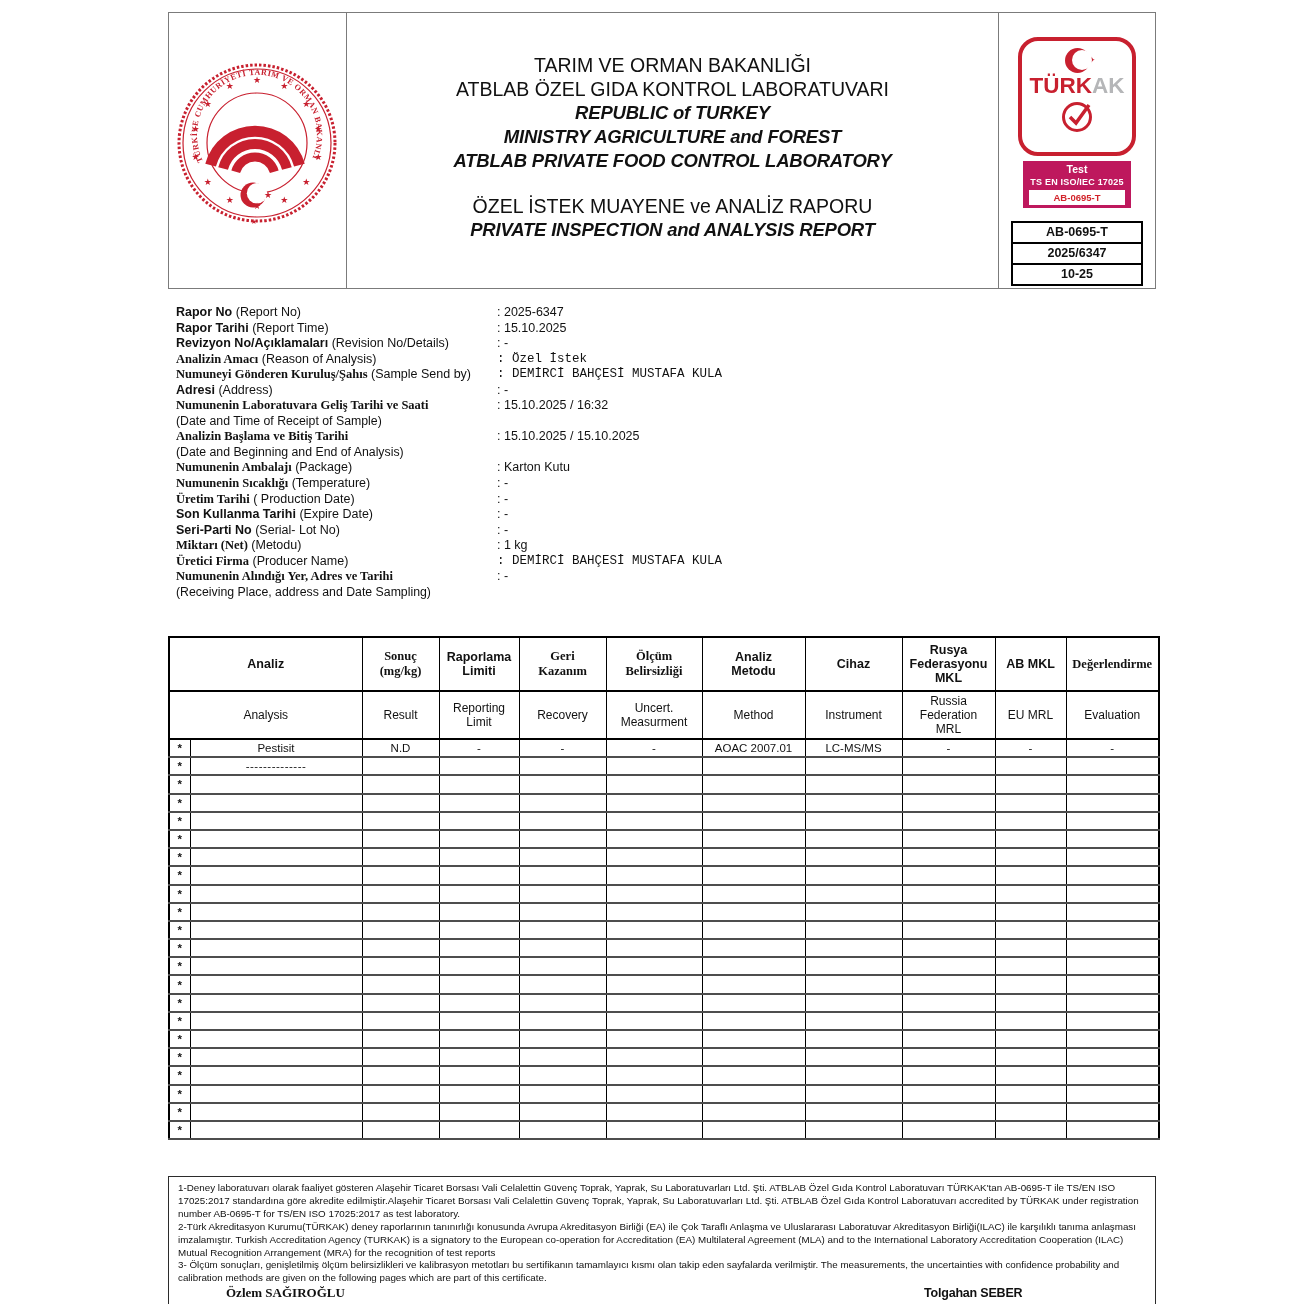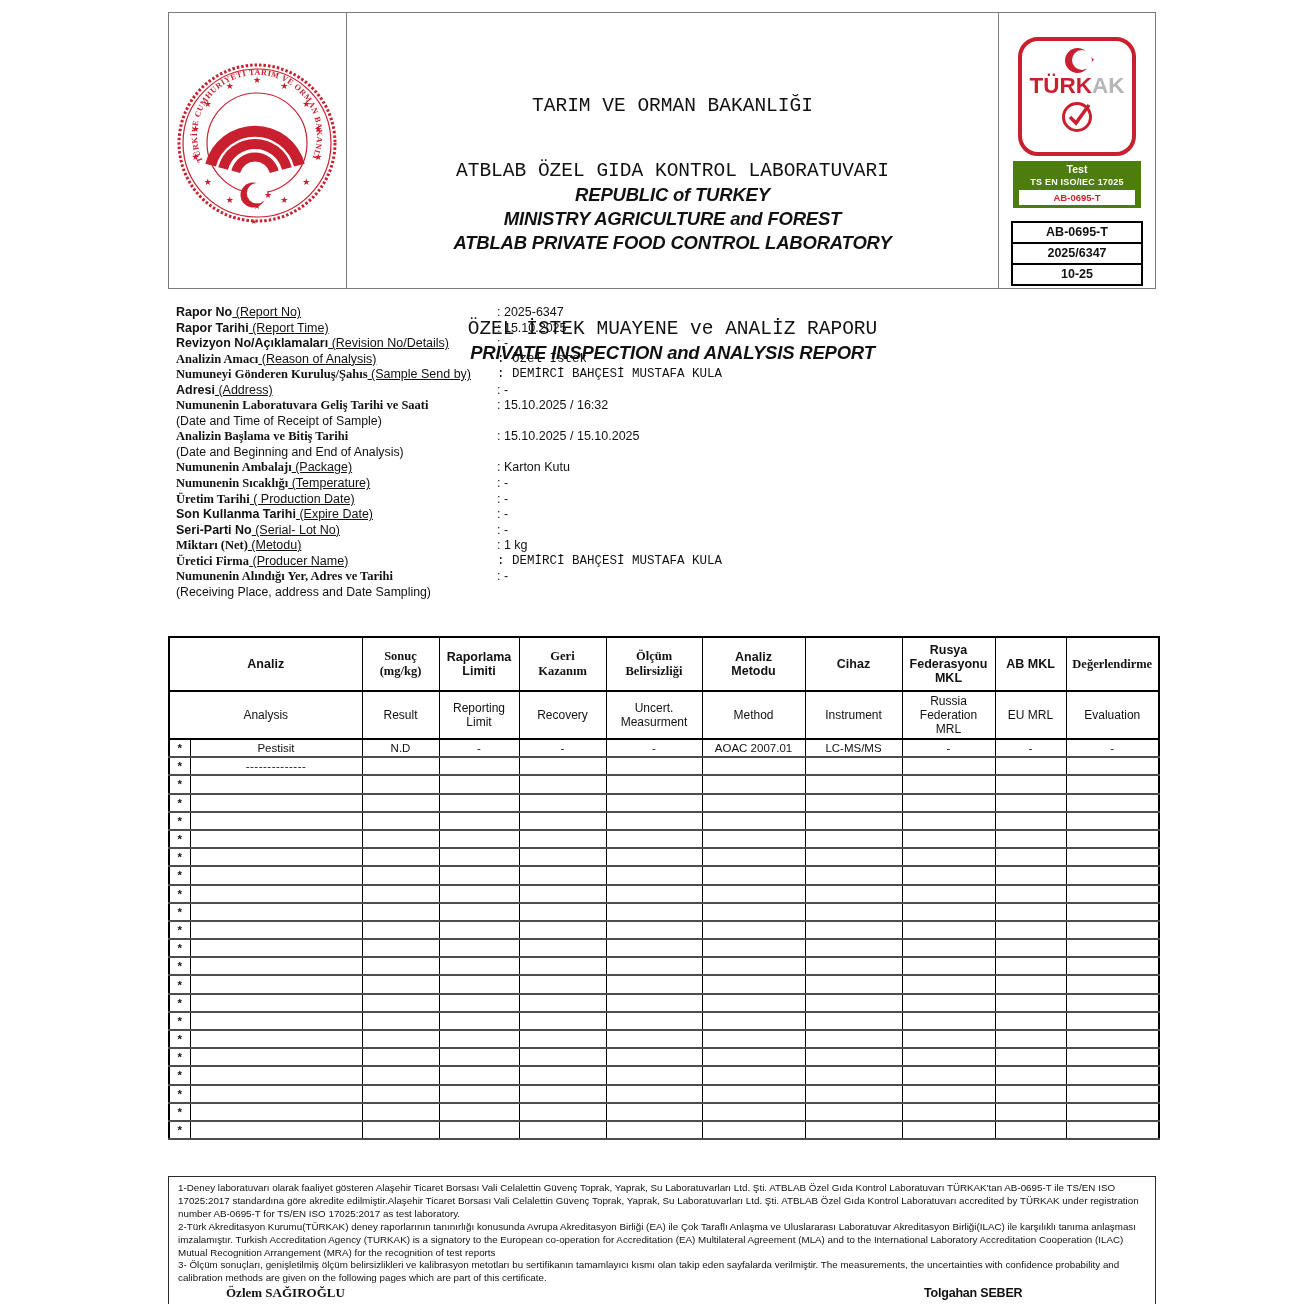--- a/index.html
+++ b/index.html
@@ -10,57 +10,57 @@
 
   
   #header-box{position:absolute;left:168px;top:12px;width:988px;height:277px;
               border:1px solid #7b7b7b;display:flex;box-sizing:border-box;background:#fff;}
   .hb-left{width:177px;border-right:1px solid #7b7b7b;position:relative;flex:none;}
   .hb-mid{flex:1;text-align:center;padding-top:40px;}
   .hb-right{width:157px;border-left:1px solid #7b7b7b;flex:none;display:flex;
             flex-direction:column;align-items:center;padding-top:24px;box-sizing:border-box;}
 
   .tl-tc{font-family:"Liberation Serif",serif;font-size:16px;height:24px;line-height:24px;}
-  .tl-sr{font-family:Liberation Mono, monospace;font-size:19.5px;height:24px;line-height:24px;margin-top:41px;}
+  .tl-sr{font-family:Liberation Sans, sans-serif;font-size:19.5px;height:24px;line-height:24px;}
   .tl-sn{font-family:"Liberation Sans",sans-serif;font-style:italic;font-weight:bold;
          font-size:18.5px;height:24px;line-height:24px;letter-spacing:-0.2px;}
   .tl-spacer{height:21px;}
 
   
   #seal{position:absolute;left:8px;top:42px;}
   .seal-star{font-size:9px;fill:#c8202f;}
   #seal-text{font-size:8.1px;font-weight:bold;letter-spacing:0.55px;fill:#c8202f;
              font-family:"Liberation Serif",serif;}
 
   
   .tk-square{width:110px;height:104px;border:4px solid #c8202f;border-radius:20px;
              display:flex;flex-direction:column;align-items:center;padding-top:7px;box-sizing:content-box;}
   .tk-crescent{width:25px;height:25px;background:#c8202f;border-radius:50%;position:relative;}
   .tk-crescent::after{content:"";position:absolute;width:20px;height:20px;background:#fff;
              border-radius:50%;top:2px;left:7px;}
   .tk-cstar{position:absolute;right:-6px;top:7px;color:#c8202f;font-size:9px;}
   .tk-brand{font-weight:bold;font-size:22.5px;letter-spacing:0;line-height:24px;margin-top:1px;}
   .tk-brand .turk{color:#c8202f;}
   .tk-brand .ak{color:#b5b6b8;}
-  .tk-band{width:128px;margin-top:5px;background:#4d7c0f;color:#fff;text-align:center;
+  .tk-band{width:108px;margin-top:5px;background:#be185d;color:#fff;text-align:center;
            padding:2px 0 3px;box-sizing:border-box;}
   .band1{font-size:10.5px;font-weight:bold;line-height:13px;}
   .band2{font-size:9px;font-weight:bold;line-height:12px;letter-spacing:0.2px;}
   .band3{background:#fff;color:#d2232a;font-size:9.5px;font-weight:bold;line-height:13px;
          margin:2px 6px 0;border:1px solid #fff;}
   #tk-boxes{margin-top:13px;width:132px;}
   .tk-box{border:2px solid #000;height:19px;line-height:19px;text-align:center;
           font-weight:bold;font-size:12.5px;margin-top:-2px;background:#fff;}
   .tk-box:first-child{margin-top:0;}
 
   
   #meta{position:absolute;left:176px;top:305px;width:920px;}
   .m-line{position:relative;height:15.55px;line-height:15.55px;font-size:12.5px;white-space:nowrap;}
   .m-tr{font-weight:bold;}
-  .m-en{font-family:"Liberation Sans",sans-serif;font-weight:normal;text-decoration:underline;}
+  .m-en{font-family:"Liberation Sans",sans-serif;font-weight:normal;}
   .m-val{position:absolute;left:321px;top:0;font-family:"Liberation Sans",sans-serif;}
   .m-val.serif{font-family:Liberation Mono, monospace;}
   .m-sub{height:15.55px;line-height:15.55px;font-size:12.3px;}
 
   
   #results-table{position:absolute;left:168px;top:636px;width:988px;
                  border-collapse:collapse;table-layout:fixed;border:2px solid #000;}
   #results-table th{border:1px solid #000;border-bottom:2px solid #000;padding:2px 1px;
                     text-align:center;vertical-align:middle;white-space:pre-line;overflow:hidden;}
   th.h1{height:48px;font-weight:bold;font-size:12.5px;}

